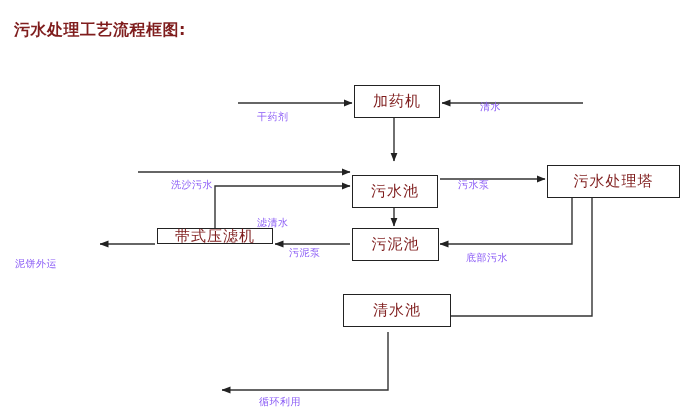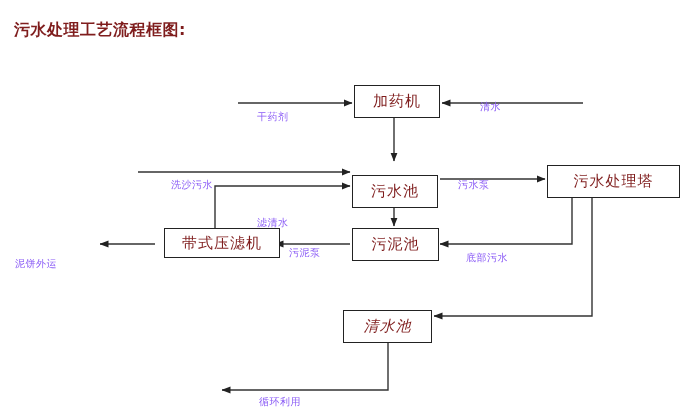--- a/index.html
+++ b/index.html
@@ -126,25 +126,25 @@
     <polyline points="388,332 388,390 222,390" marker-end="url(#ah-l)"></polyline>
   </g>
 </svg>
 
 <div class="node" style="left:354px; top:85px; width:86px; height:33px;">加药机</div>
 
 <div class="node" style="left:352px; top:163px; width:86px; height:33px;margin-top:12px;">污水池</div>
 
 <div class="node" style="left:547px; top:165px; width:133px; height:33px;">污水处理塔</div>
 
-<div class="node" style="left:157px; top:228px; width:116px; height:30px;margin-left:7px;">带式压滤机</div>
+<div class="node" style="left:157px; top:228px; width:116px; height:16px;">带式压滤机</div>
 
 <div class="node" style="left:352px; top:228px; width:87px; height:33px;">污泥池</div>
 
-<div class="node" style="left:343px; top:310px; width:89px; height:33px;font-style:italic;">清水池</div>
+<div class="node" style="left:343px; top:294px; width:108px; height:33px;">清水池</div>
 
 <div class="edge-label" style="left:257px; top:84px;">干药剂</div>
 
 <div class="edge-label" style="left:480px; top:74px;">清水</div>
 
 <div class="edge-label" style="left:171px; top:152px;">洗沙污水</div>
 
 <div class="edge-label" style="left:458px; top:152px;">污水泵</div>
 
 <div class="edge-label" style="left:257px; top:190px;text-align:center;">滤清水</div>

